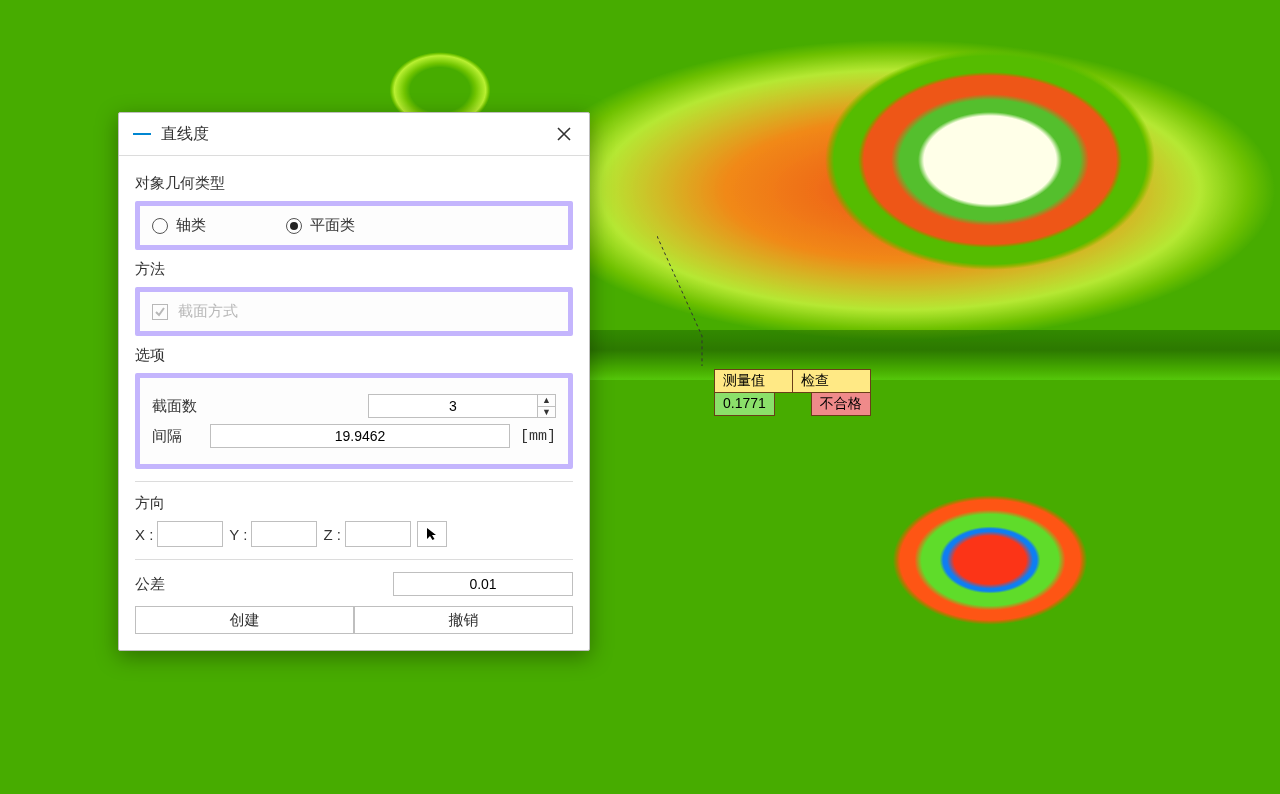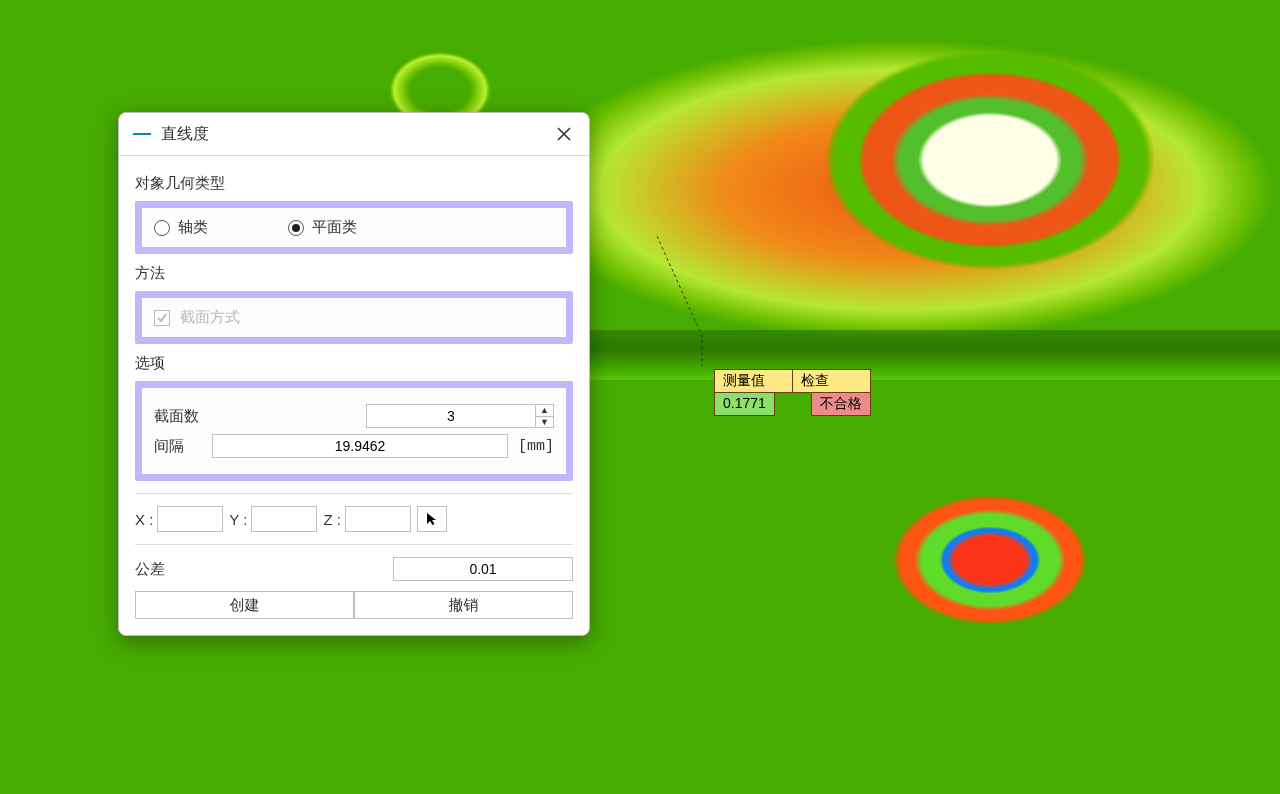--- a/index.html
+++ b/index.html
@@ -34,37 +34,37 @@
   .callout .cell { padding: 2px 8px; border: 1px solid #6a3e19; margin: -1px 0 0 -1px; }
   .tol-line { display:flex; align-items:center; gap:6px; padding:2px 8px; background:#fff; }
   .tol-dash { width:18px; height:0; border-top:2px solid #0086d1; }
   .check-bad { background:#ef8a8a; }
   .meas-green { background:#8be06a; }
 
   
   .dialog {
     position: absolute; left: 118px; top: 112px; width: 472px;
     background: #fff; border: 1px solid #bfbfbf; box-shadow: 0 6px 22px rgba(0,0,0,.35);
-    border-radius: 8px;
+    border-radius: 2px;
     font-size: 15px; color: #333;
   }
   .titlebar {
     display: flex; align-items: center; justify-content: space-between;
     padding: 10px 14px; border-bottom: 1px solid #dcdcdc;
   }
   .titlebar .left { display:flex; align-items:center; gap:10px; }
   .titlebar .bluebar { width:18px; height:2px; background:#0086d1; }
   .titlebar .ttl { font-size: 16px; }
   .close { width:22px; height:22px; display:flex; align-items:center; justify-content:center; cursor:pointer; }
   .close svg { width:14px; height:14px; stroke:#333; stroke-width:1.6; }
 
   .body { padding: 8px 16px 16px 16px; }
   .section-label { margin: 10px 0 8px 0; }
   .group-box {
-    border: 7px solid #c4b5fd; border-radius: 2px; padding: 10px 12px; background: #fdfdfd;
+    border: 5px solid #c4b5fd; border-radius: 2px; padding: 10px 12px; background: #fdfdfd;
   }
   .radio-row { display:flex; gap: 80px; align-items:center; }
   .radio { display:flex; align-items:center; gap:8px; cursor:pointer; }
   .radio .dot {
     width:16px; height:16px; border:1.5px solid #555; border-radius:50%; display:flex; align-items:center; justify-content:center;
   }
   .radio .dot.sel::after { content:""; width:8px; height:8px; background:#222; border-radius:50%; }
 
   .check { display:flex; align-items:center; gap:10px; color:#b8b8b8; }
   .check .box {
@@ -182,20 +182,21 @@
       </div>
       <div class="opt-row">
         <span class="lbl" style="width:48px;">间隔</span>
         <input class="num-input" style="flex: 1 1 0%;" type="text" value="19.9462">
         <span class="unit">[mm]</span>
       </div>
     </div>
 
     <hr class="hr">
 
+    <div class="section-label" style="margin-top:0;">方向</div>
     <div class="dir-row">
       <div class="coord">
         <span>X :</span>
         <input type="text" value="" style="">
       </div>
       <div class="coord">
         <span>Y :</span>
         <input type="text" value="" style="">
       </div>
       <div class="coord">

